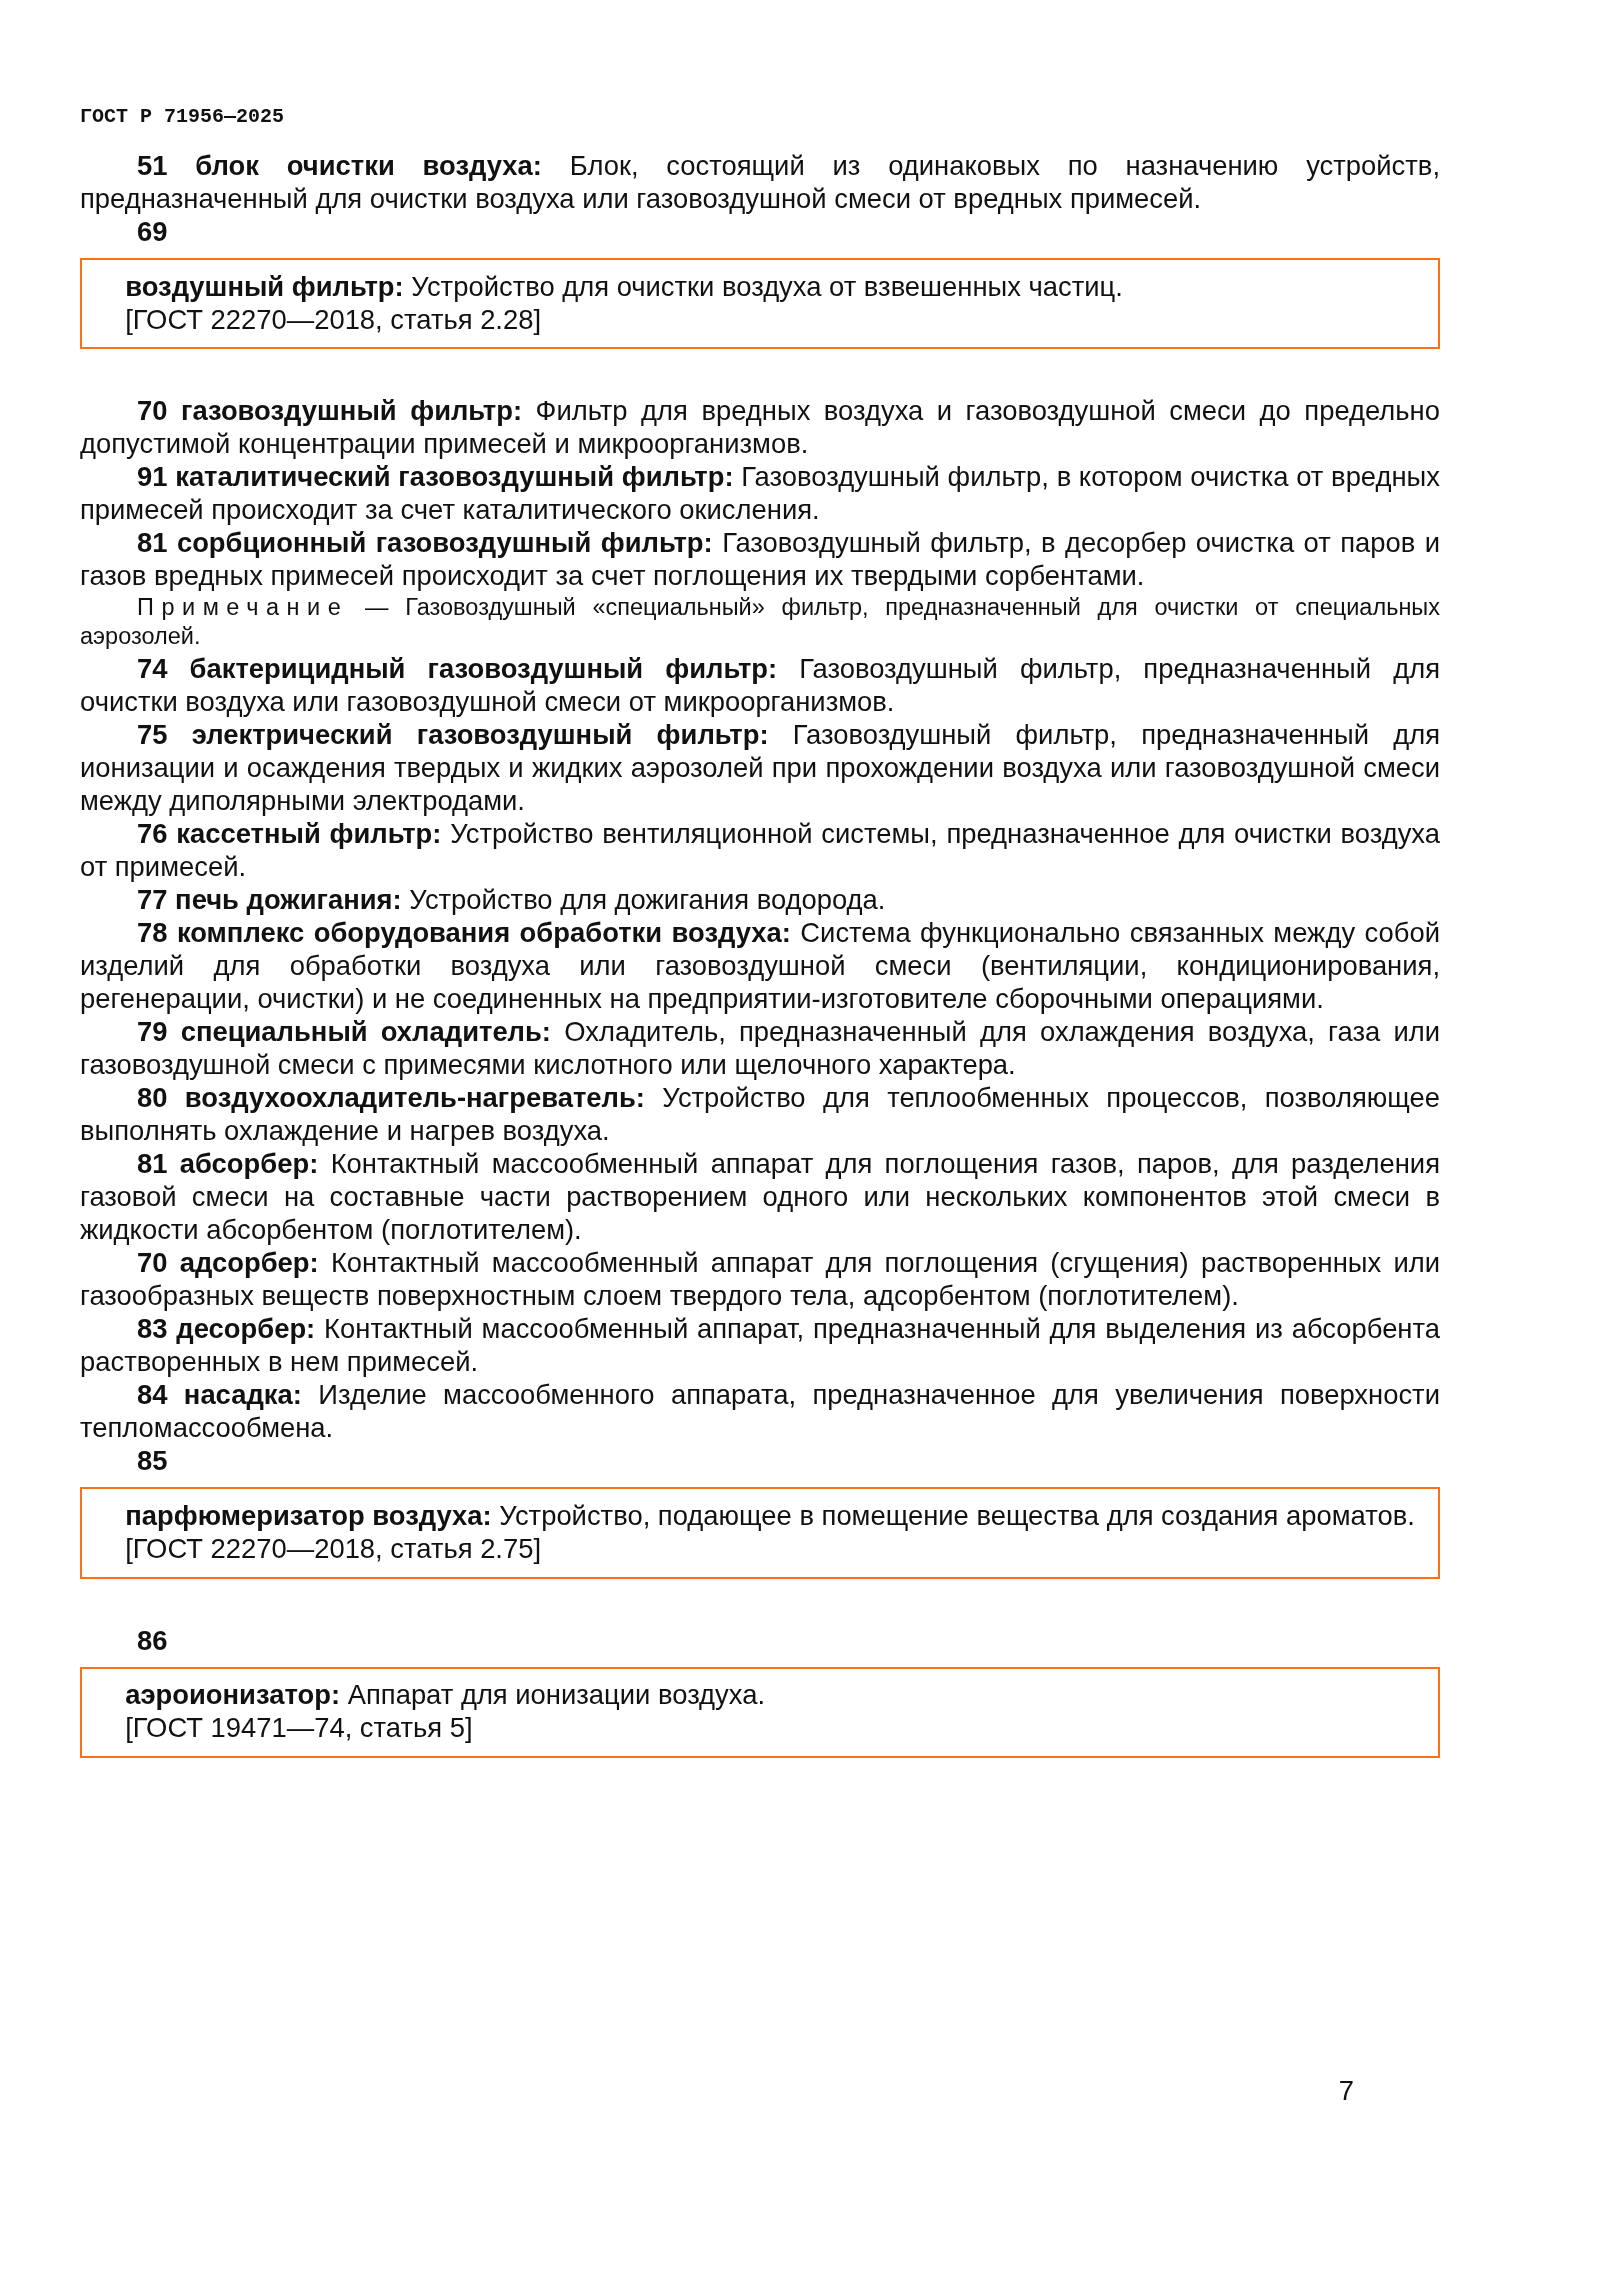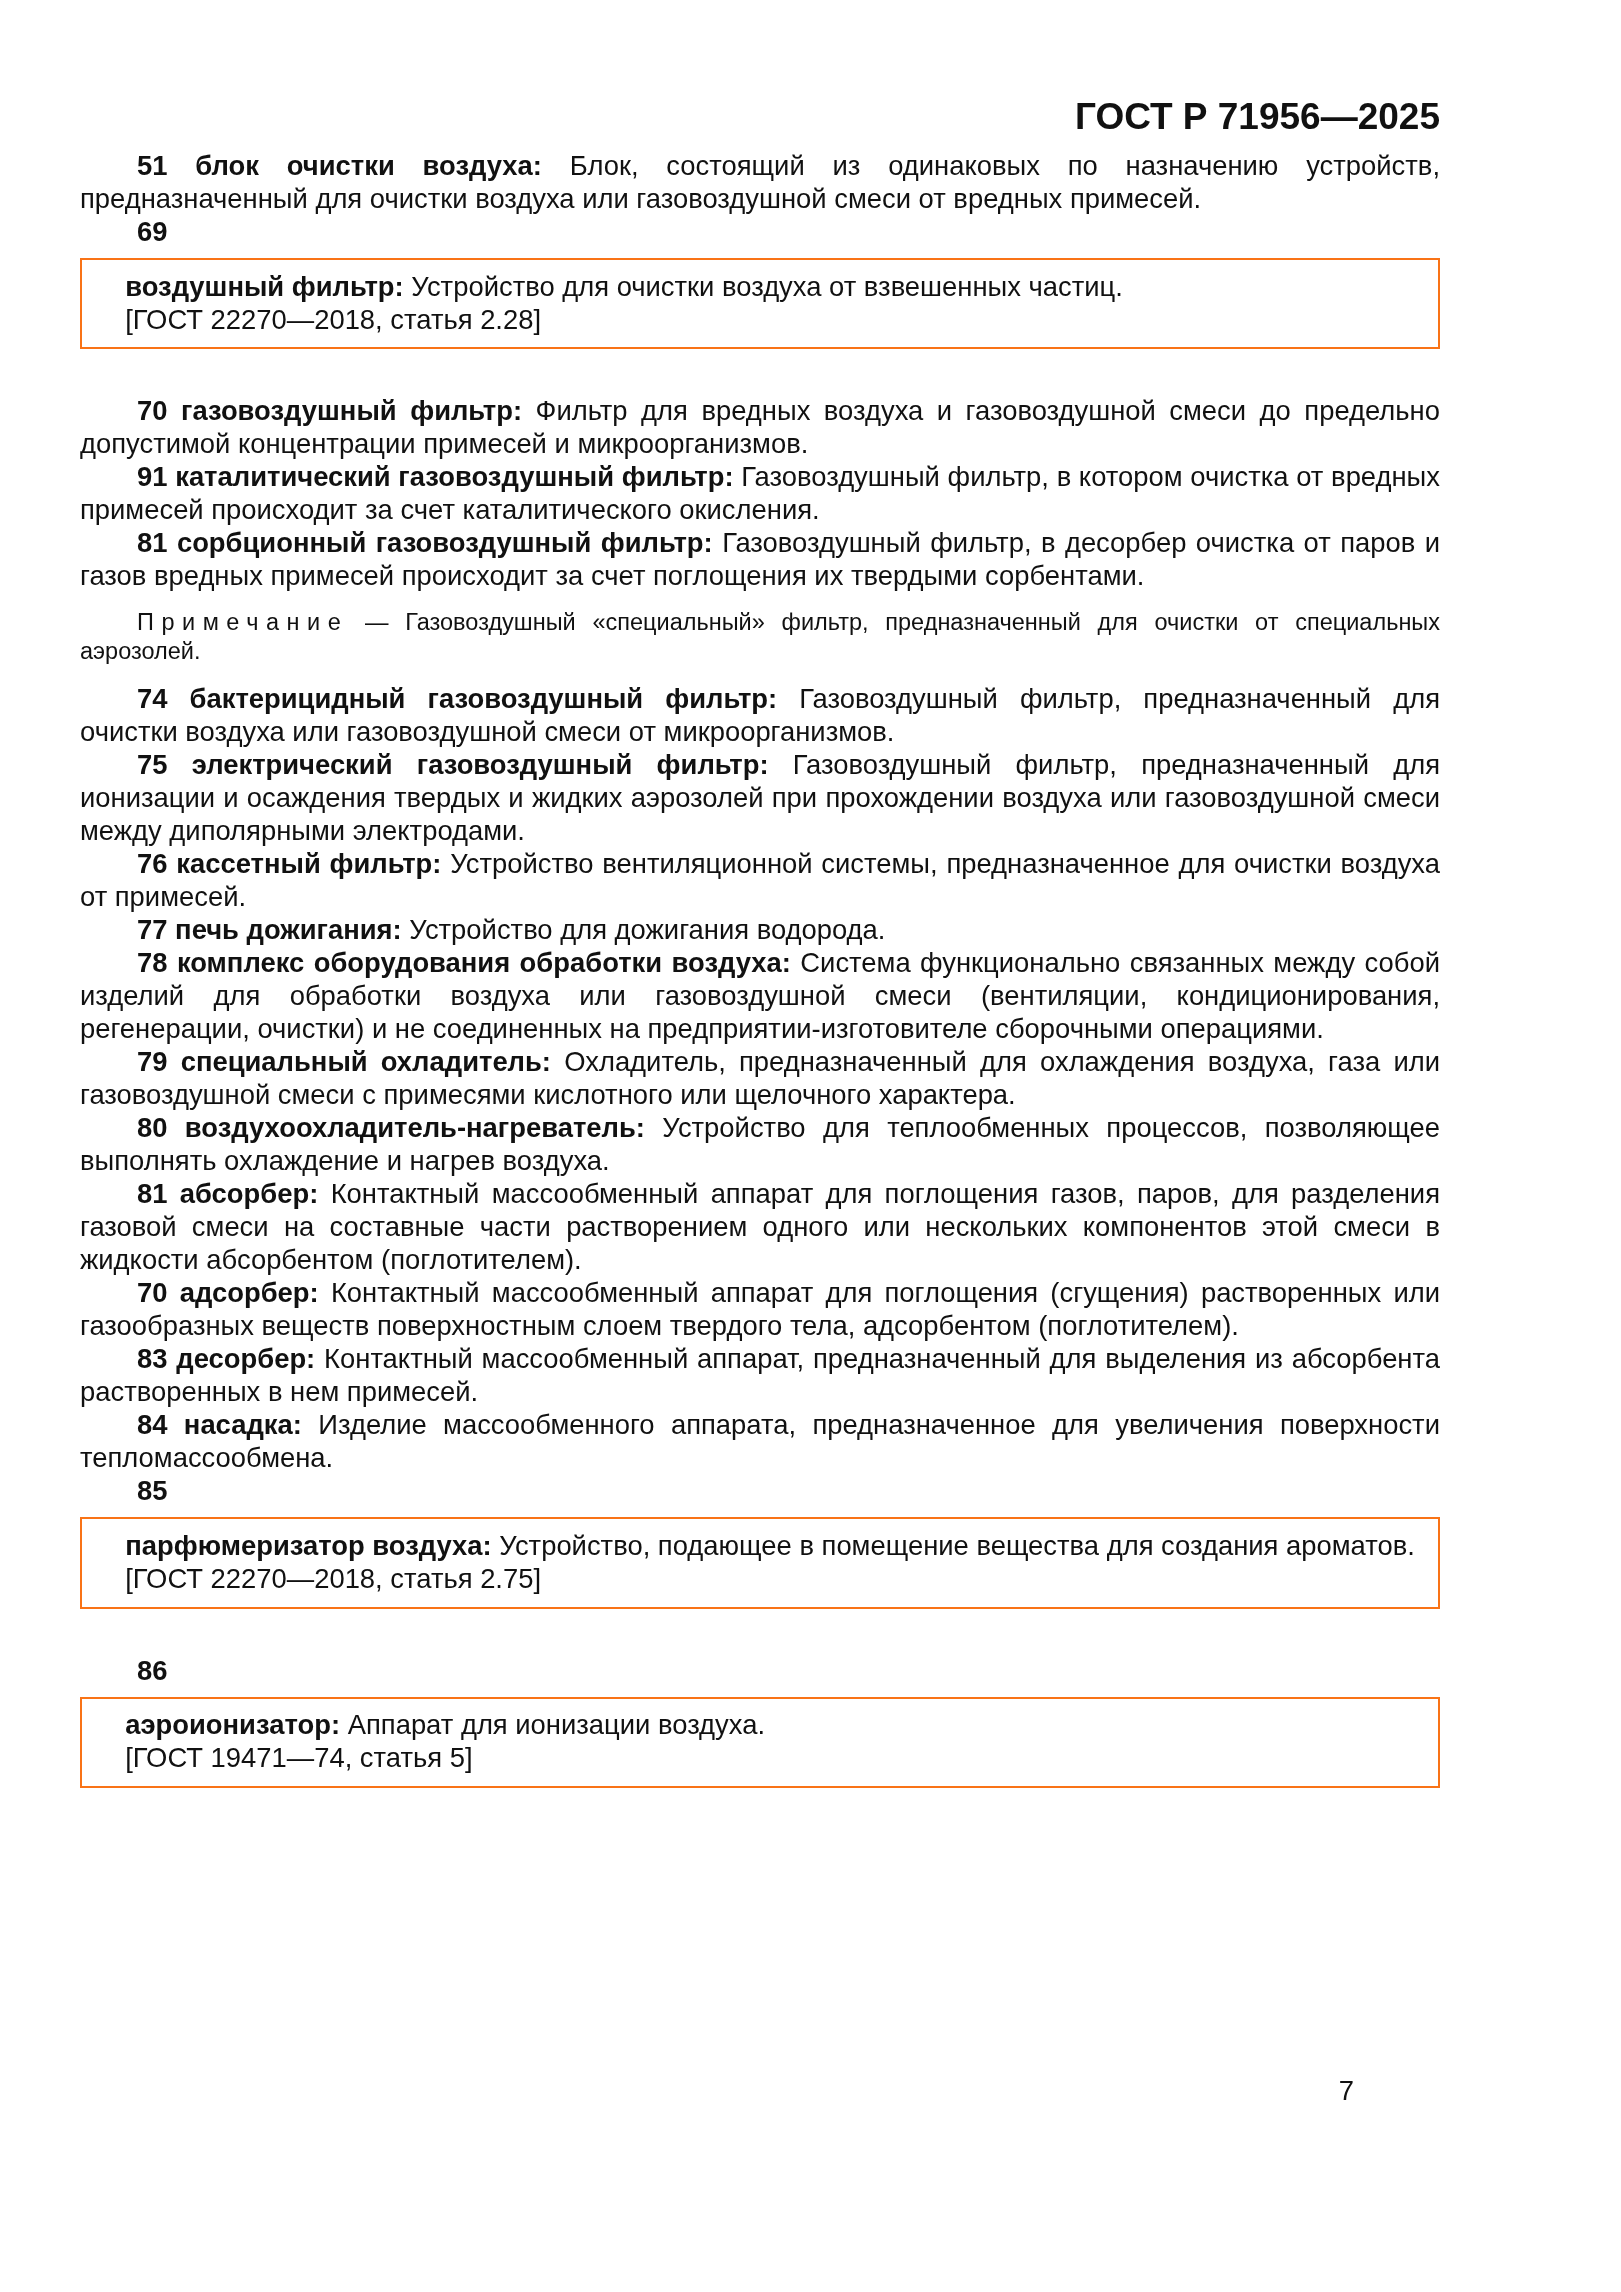--- a/index.html
+++ b/index.html
@@ -14,24 +14,24 @@
     width: 1621px;
     height: 2293px;
     background: #ffffff;
     overflow: hidden;
   }
   .header {
     position: absolute;
     top: 100px;
     left: 80px;
     width: 1360px;
-    text-align: right;
-    font-size: 37px;
+    font-size: 20px;
     line-height: 33px;
     font-weight: bold;
+    font-family: Liberation Mono, monospace;
   }
   .content {
     position: absolute;
     top: 149px;
     left: 80px;
     width: 1360px;
     font-size: 27.4px;
     line-height: 33px;
   }
   .para {
@@ -49,21 +49,21 @@
     text-indent: 21.6px;
   }
   .box-source {
     text-indent: 21.6px;
   }
   .note {
     font-size: 23.5px;
     line-height: 29px;
     text-indent: 57px;
     text-align: justify;
-    margin: 16px 0;
+    margin: 1px 0;
   }
   .note-label { letter-spacing: 0.32em; }
   .footer {
     position: absolute;
     top: 2074px;
     left: 80px;
     width: 1274px;
     text-align: right;
     font-size: 27.4px;
     line-height: 33px;

